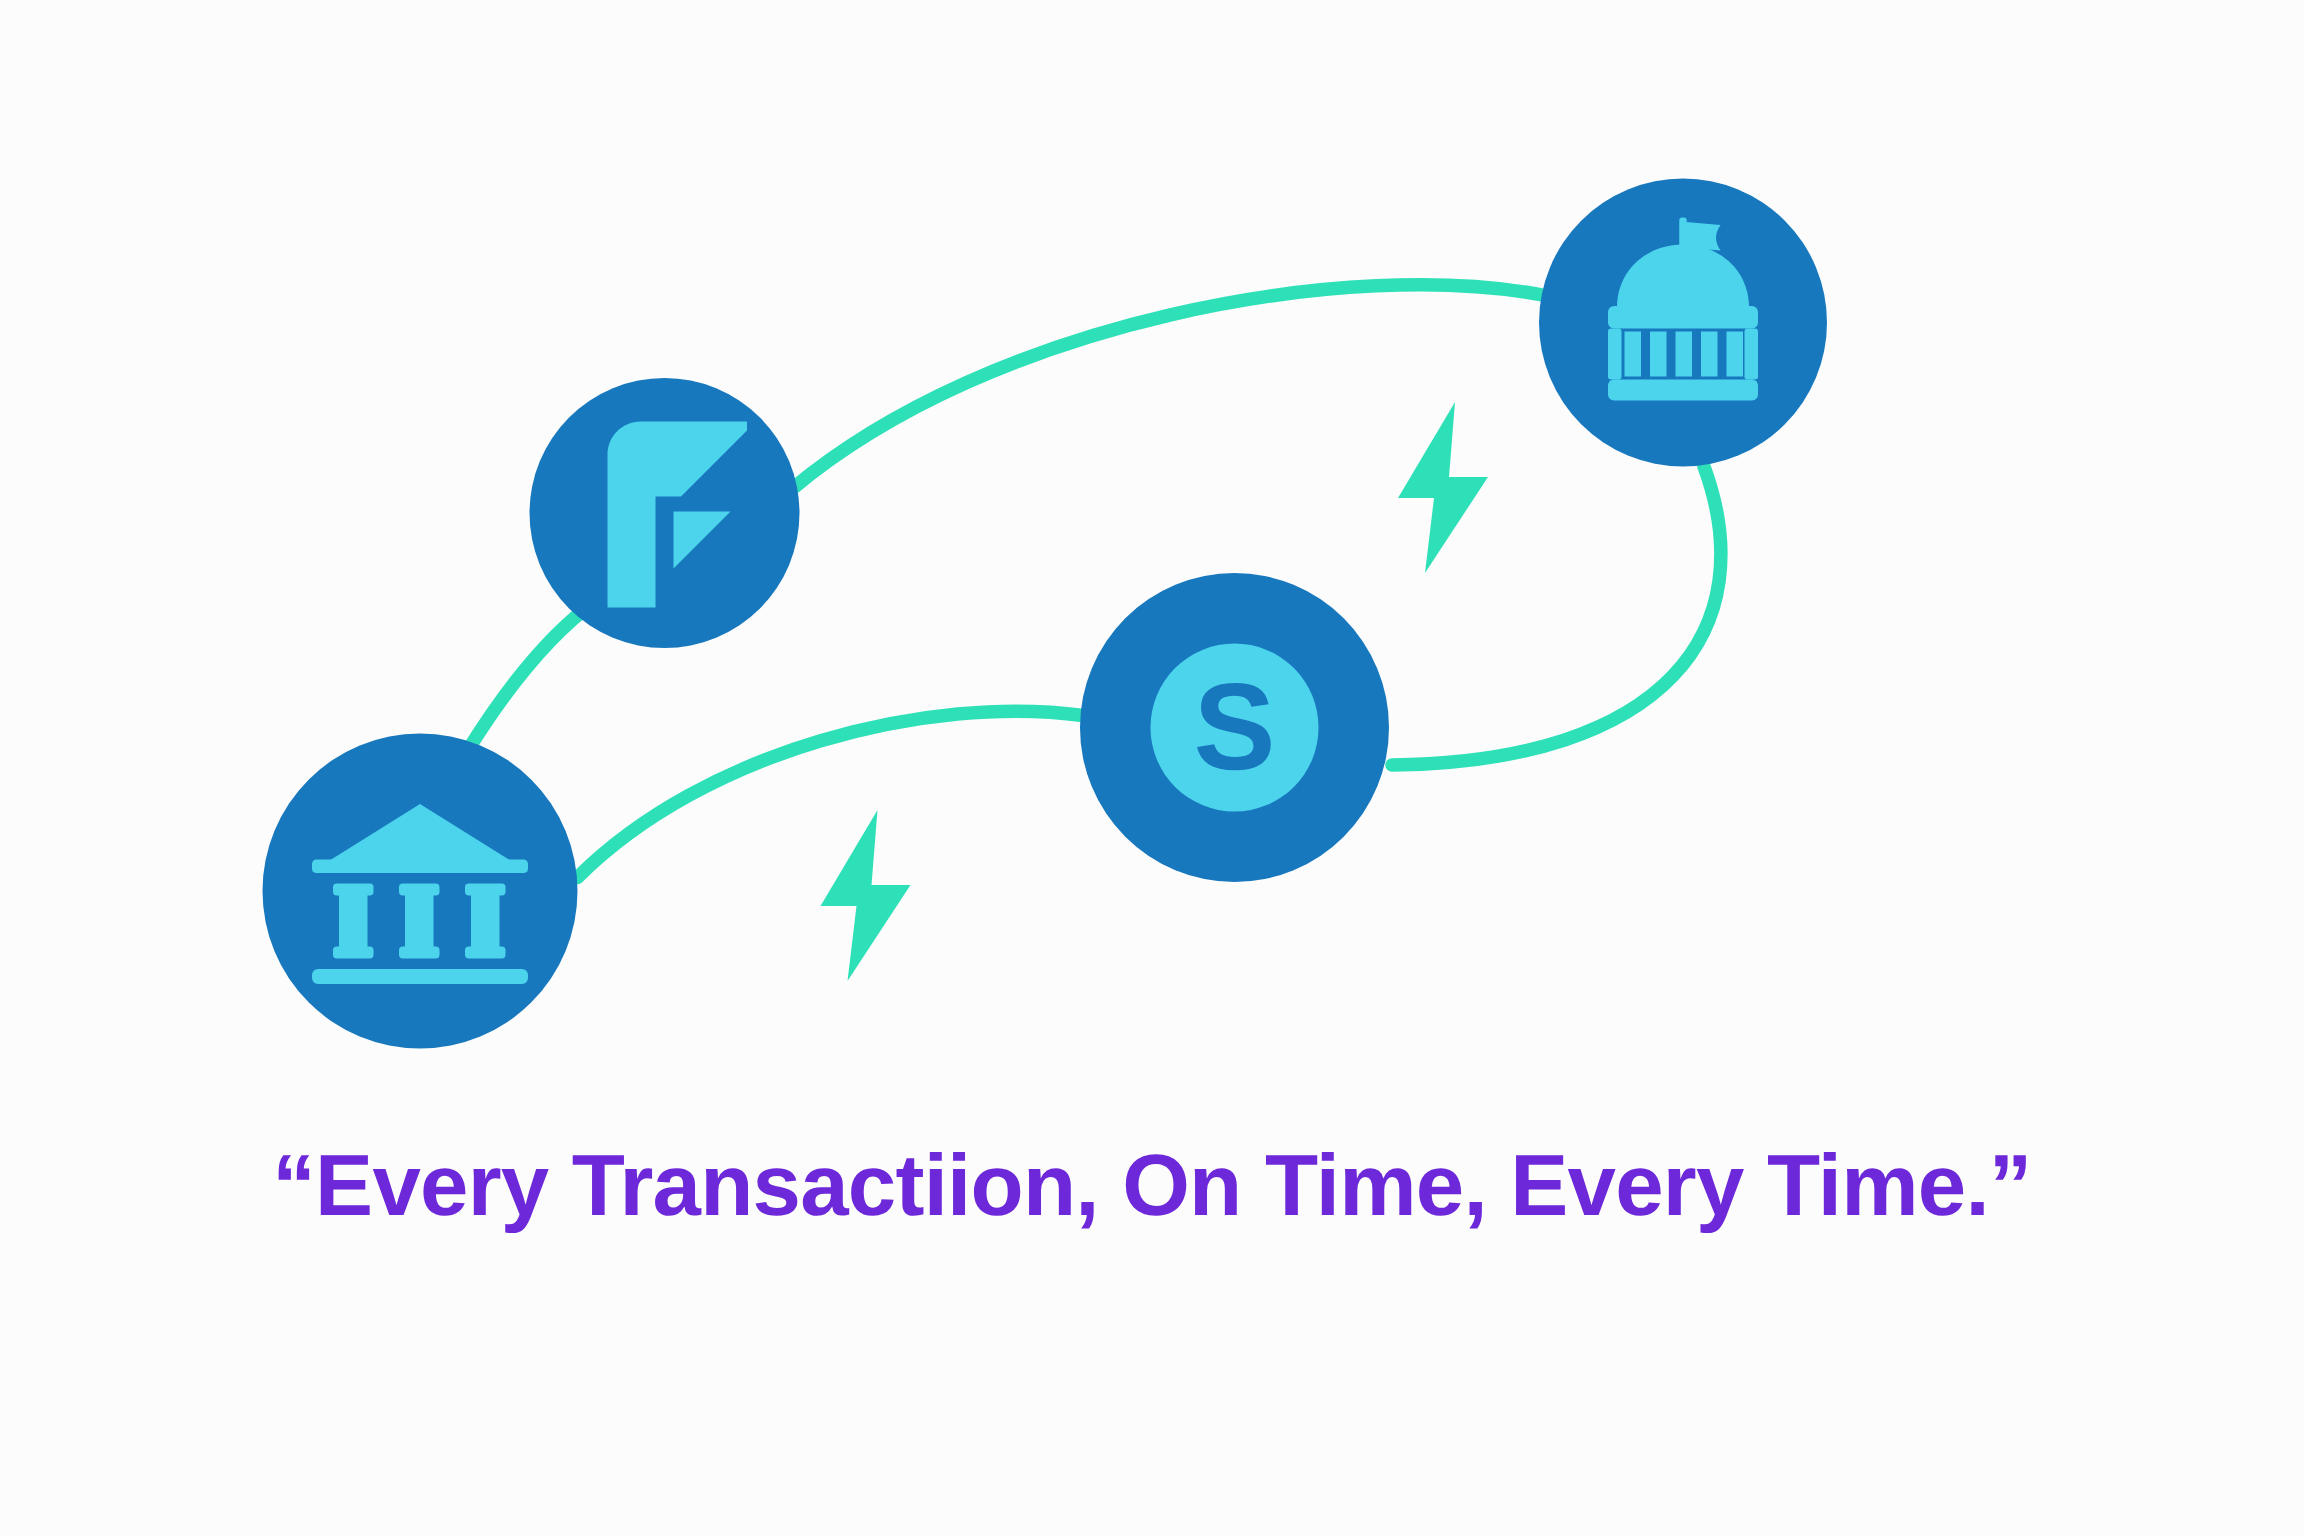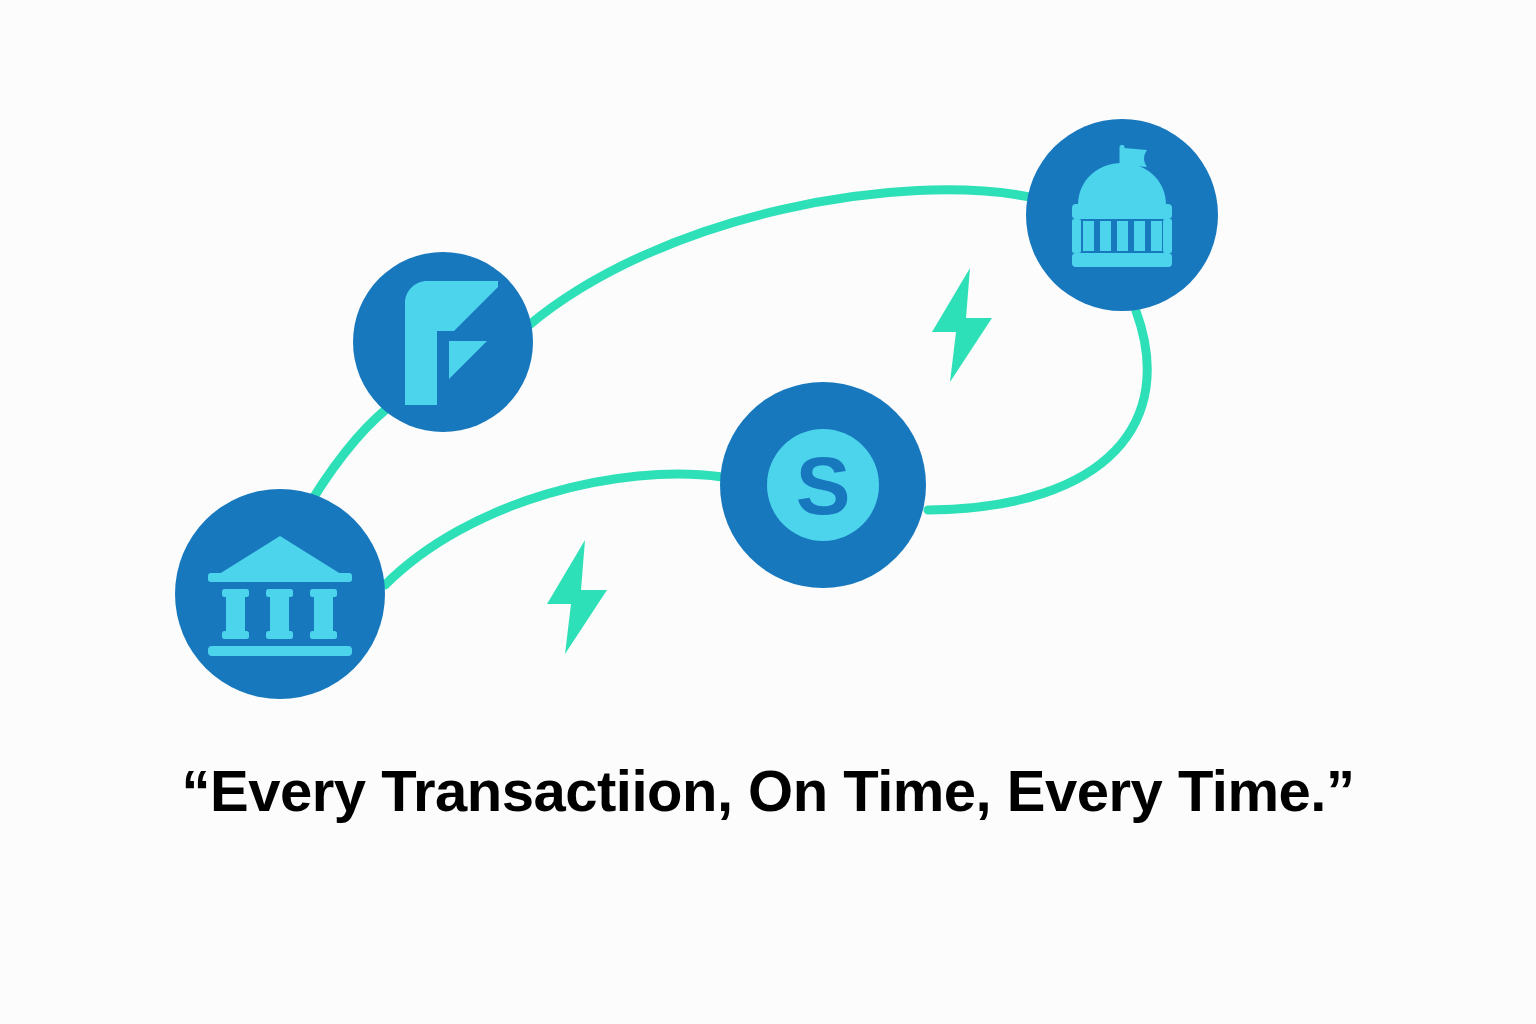--- a/index.html
+++ b/index.html
@@ -30,21 +30,21 @@
   .caption {
     position: absolute;
     left: 0;
     top: 757px;
     width: 1536px;
     text-align: center;
     font-family: "Liberation Sans", sans-serif;
     font-size: 58px;
     font-weight: 700;
     letter-spacing: -0.5px;
-    color: #000000;
+    color: #6d28d9;
     white-space: nowrap;
   }
 </style>
 </head>
 <body>
 
 <div id="stage">
 
   <svg id="graphic" viewBox="0 0 1536 1024" xmlns="http://www.w3.org/2000/svg">
 

